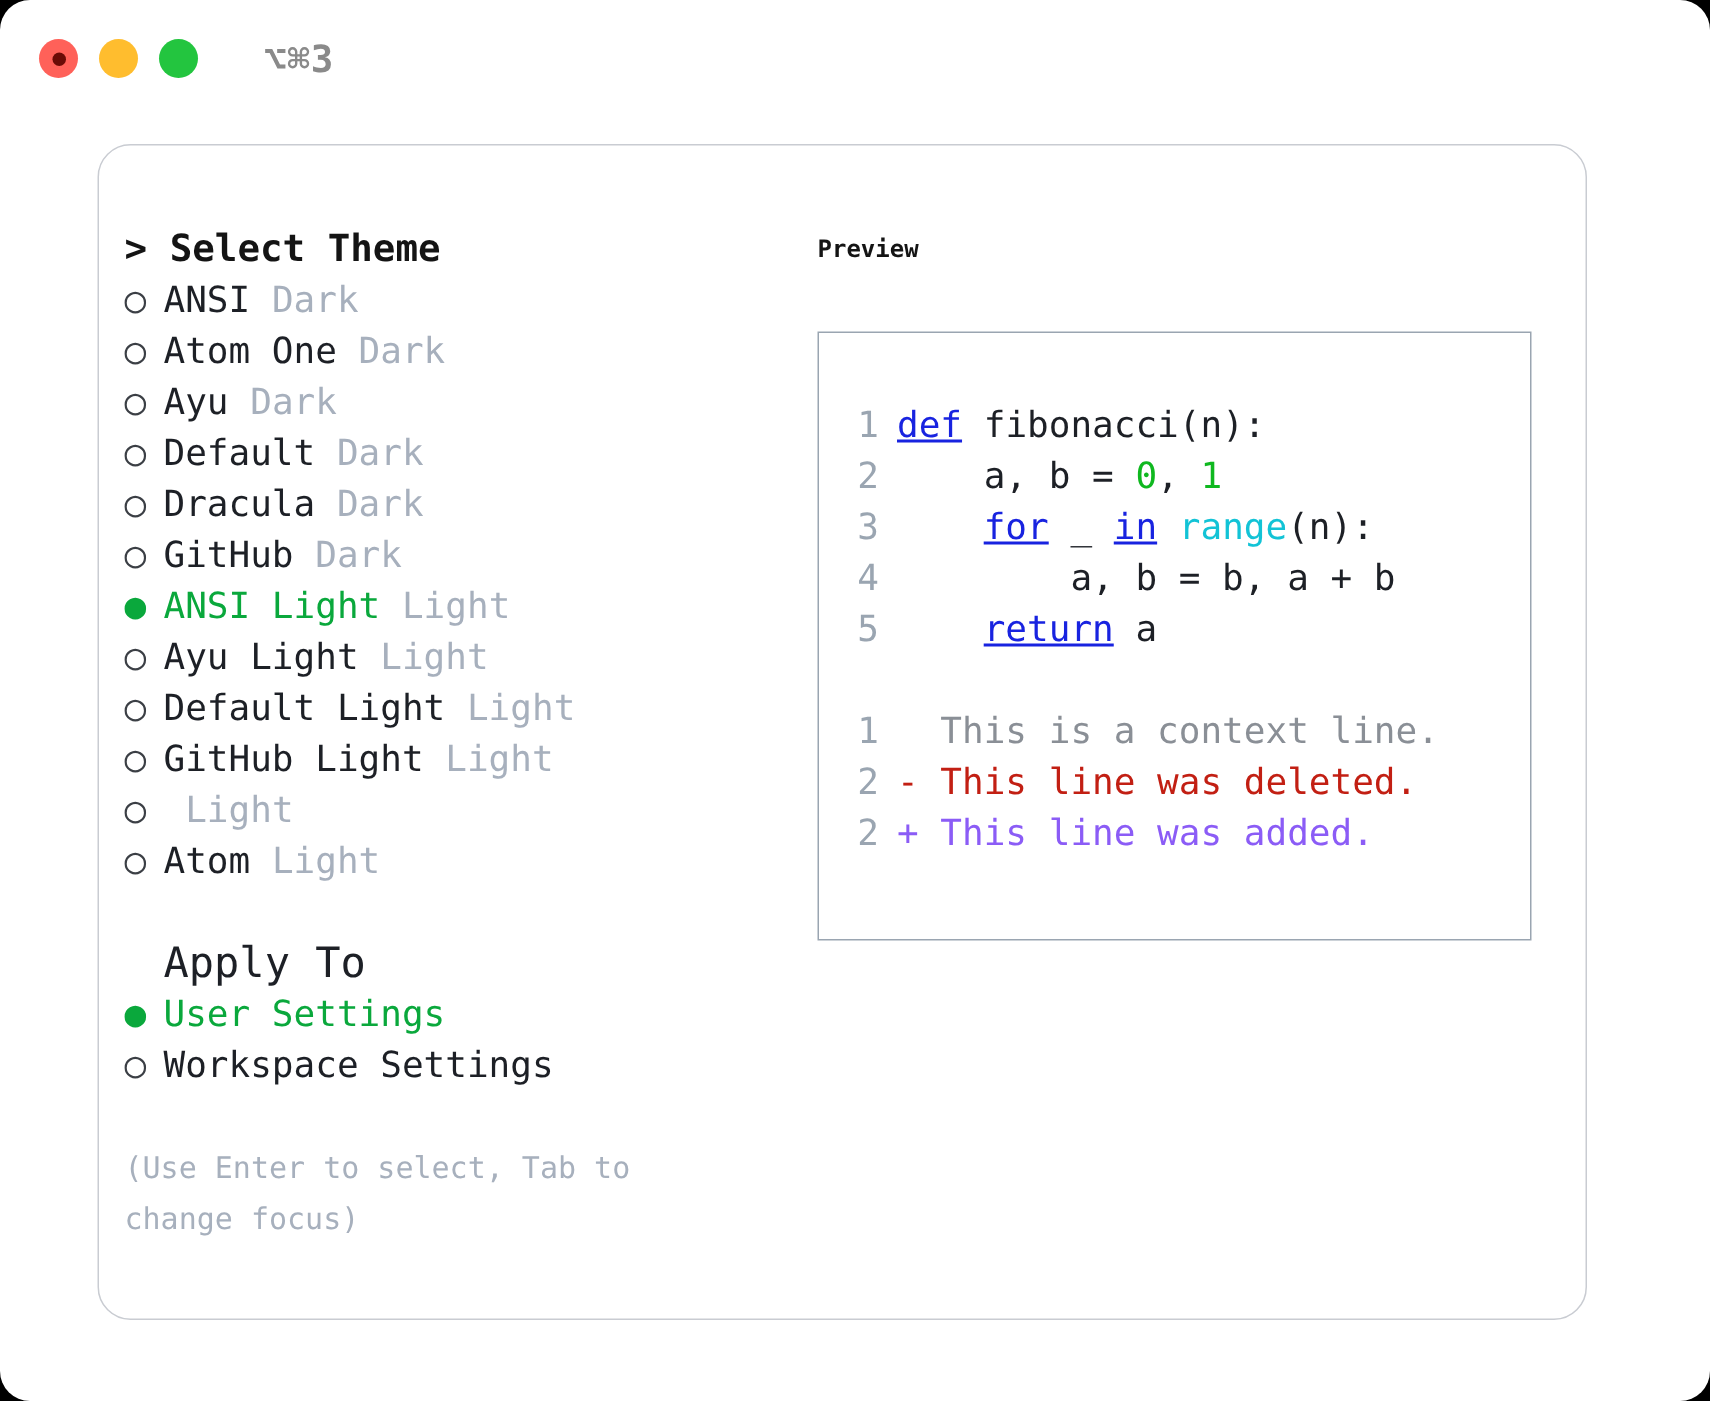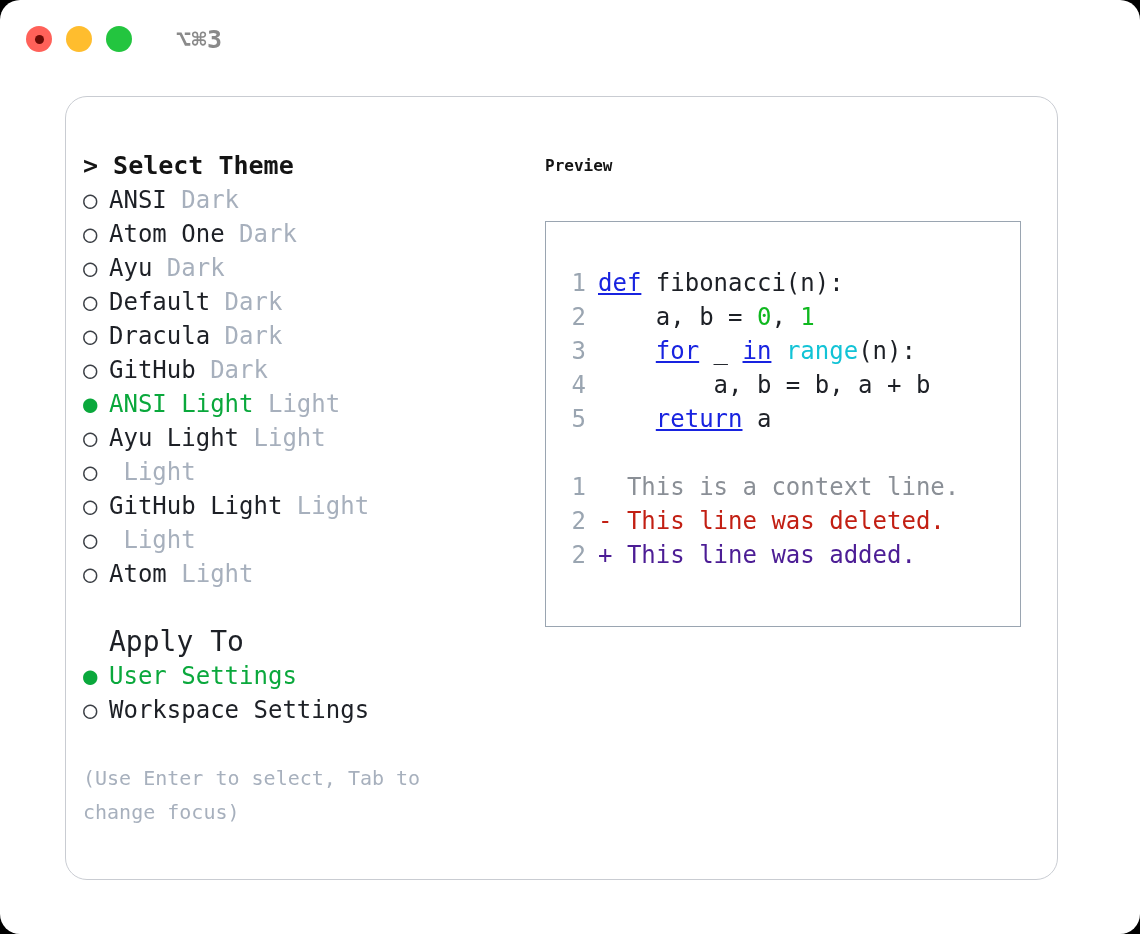--- a/index.html
+++ b/index.html
@@ -189,21 +189,21 @@
 
   .tok-kw   { color: #1823e0; text-decoration: underline; }
   .tok-fn   { color: #12c3d6; }
   .tok-num  { color: #0fb81f; }
   .tok-plain{ color: #1d2026; }
 
   .gap { height: 34px; }
 
   .diff-ctx { color: #8a8f96; }
   .diff-del { color: #c21f13; }
-  .diff-add { color: #4c1d95; }
+  .diff-add { color: #8b5cf6; }
 </style>
 </head>
 <body>
 
 <div class="page">
 
   <div class="titlebar">
     <div class="traffic">
       <span class="dot red"></span>
       <span class="dot yellow"></span>
@@ -219,21 +219,21 @@
         <div class="section-title">&gt; Select Theme</div>
         <div class="list" id="theme-list">
             <div class="opt-row"><span class="marker off">○</span><span class="opt-name">ANSI</span><span> </span><span class="opt-kind">Dark</span></div>
             <div class="opt-row"><span class="marker off">○</span><span class="opt-name">Atom One</span><span> </span><span class="opt-kind">Dark</span></div>
             <div class="opt-row"><span class="marker off">○</span><span class="opt-name">Ayu</span><span> </span><span class="opt-kind">Dark</span></div>
             <div class="opt-row"><span class="marker off">○</span><span class="opt-name">Default</span><span> </span><span class="opt-kind">Dark</span></div>
             <div class="opt-row"><span class="marker off">○</span><span class="opt-name">Dracula</span><span> </span><span class="opt-kind">Dark</span></div>
             <div class="opt-row"><span class="marker off">○</span><span class="opt-name">GitHub</span><span> </span><span class="opt-kind">Dark</span></div>
             <div class="opt-row"><span class="marker on">●</span><span class="opt-name selected">ANSI Light</span><span> </span><span class="opt-kind selected">Light</span></div>
             <div class="opt-row"><span class="marker off">○</span><span class="opt-name">Ayu Light</span><span> </span><span class="opt-kind">Light</span></div>
-            <div class="opt-row"><span class="marker off">○</span><span> </span><span class="opt-kind">Light</span></div>
+            <div class="opt-row"><span class="marker off">○</span><span class="opt-name">Default Light</span><span> </span><span class="opt-kind">Light</span></div>
             <div class="opt-row"><span class="marker off">○</span><span class="opt-name">GitHub Light</span><span> </span><span class="opt-kind">Light</span></div>
             <div class="opt-row"><span class="marker off">○</span><span> </span><span class="opt-kind">Light</span></div>
             <div class="opt-row"><span class="marker off">○</span><span class="opt-name">Atom</span><span> </span><span class="opt-kind">Light</span></div>
           </div>
 
         <div class="subsection">Apply To</div>
         <div class="list" id="apply-list">
             <div class="opt-row"><span class="marker on">●</span><span class="opt-name selected">User Settings</span></div>
             <div class="opt-row"><span class="marker off">○</span><span class="opt-name">Workspace Settings</span></div>
           </div>

